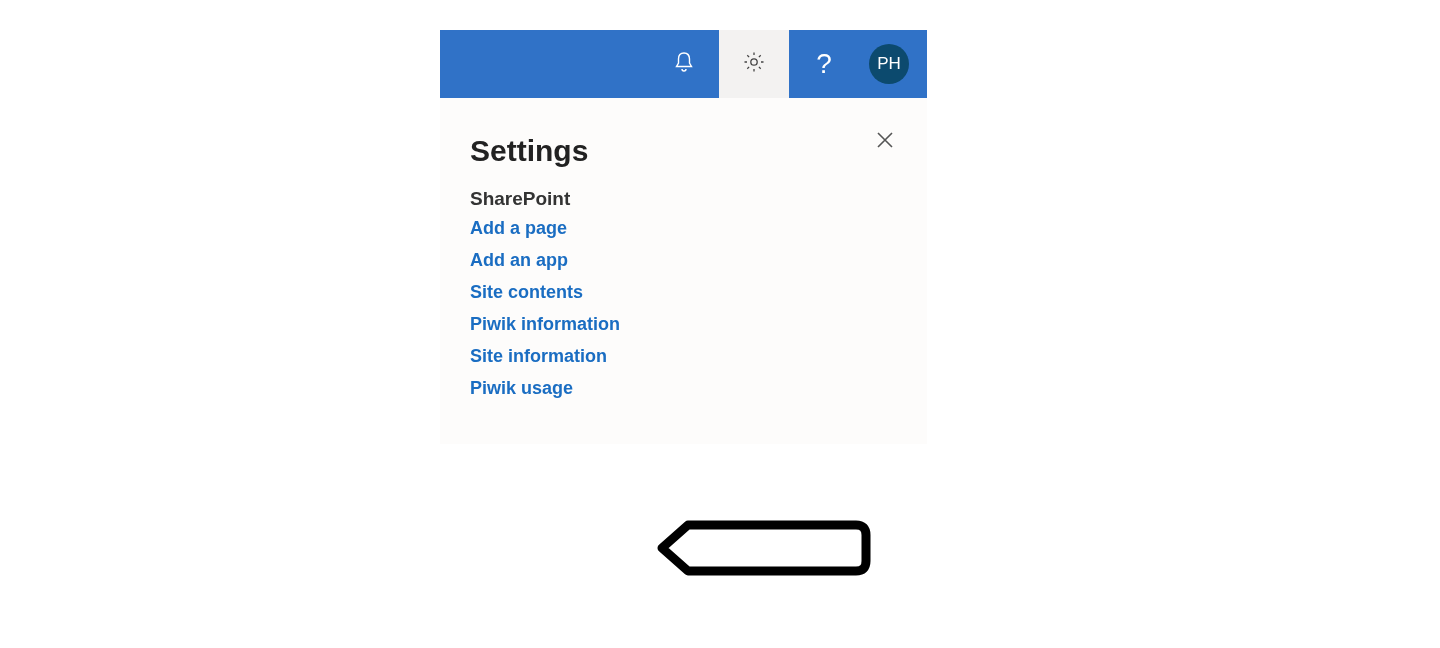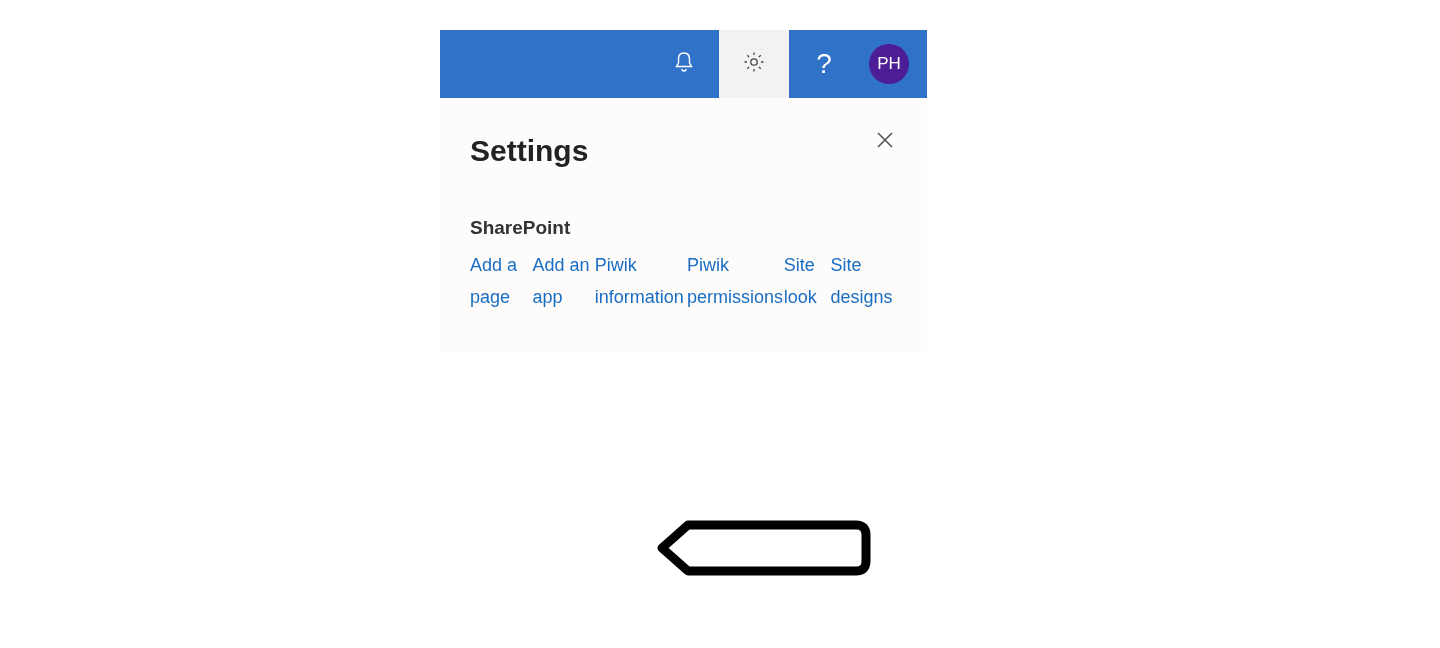--- a/index.html
+++ b/index.html
@@ -41,21 +41,21 @@
       color: #444;
     }
     .header-icon-wrap svg {
       width: 24px;
       height: 24px;
     }
     .avatar {
       width: 40px;
       height: 40px;
       border-radius: 50%;
-      background: #4c1d95;
+      background: #0c4a6e;
       color: #fff;
       display: flex;
       align-items: center;
       justify-content: center;
       font-size: 17px;
       font-weight: 400;
       margin-left: 10px;
       margin-right: 6px;
     }
     .settings-body {
@@ -73,31 +73,32 @@
       color: #555;
     }
     .close-btn svg {
       width: 24px;
       height: 24px;
     }
     .panel-title {
       font-size: 30px;
       font-weight: 600;
       color: #222;
-      margin-bottom: 49px;
+      margin-bottom: 20px;
     }
     .section-title {
       font-size: 19px;
       font-weight: 600;
       color: #333;
-      margin-bottom: 10px;
+      margin-bottom: 2px;
     }
     .link-list {
       display: flex;
-      flex-direction: row;
+      flex-direction: column;
+      font-weight: bold;
     }
     .link-item {
       font-size: 18px;
       color: #1a6dc2;
       text-decoration: none;
       line-height: 32px;
       cursor: pointer;
     }
     .callout-arrow {
       position: absolute;
@@ -151,24 +152,24 @@
         <svg viewBox="0 0 24 24" fill="none" stroke="currentColor" stroke-width="1.6">
           <path d="M5 5 L19 19 M19 5 L5 19"></path>
         </svg>
       </span>
     </div>
     <h1 class="panel-title">Settings</h1>
     <div class="section-title">SharePoint</div>
     <div class="link-list">
       <a class="link-item">Add a page</a>
       <a class="link-item">Add an app</a>
+      <a class="link-item">Site contents</a>
       <a class="link-item">Piwik information</a>
-      <a class="link-item">Piwik permissions</a>
-      <a class="link-item">Site look</a>
-      <a class="link-item">Site designs</a>
+      <a class="link-item">Site information</a>
+      <a class="link-item">Piwik usage</a>
     </div>
   </div>
 </div>
 
 <div class="callout-arrow">
   <svg viewBox="0 0 216 58">
     <path d="M 6 29 L 32 6 L 200 6 Q 210 6 210 16 L 210 42 Q 210 52 200 52 L 32 52 Z" fill="#fff" stroke="#000" stroke-width="9" stroke-linejoin="round"></path>
   </svg>
 </div>
 

